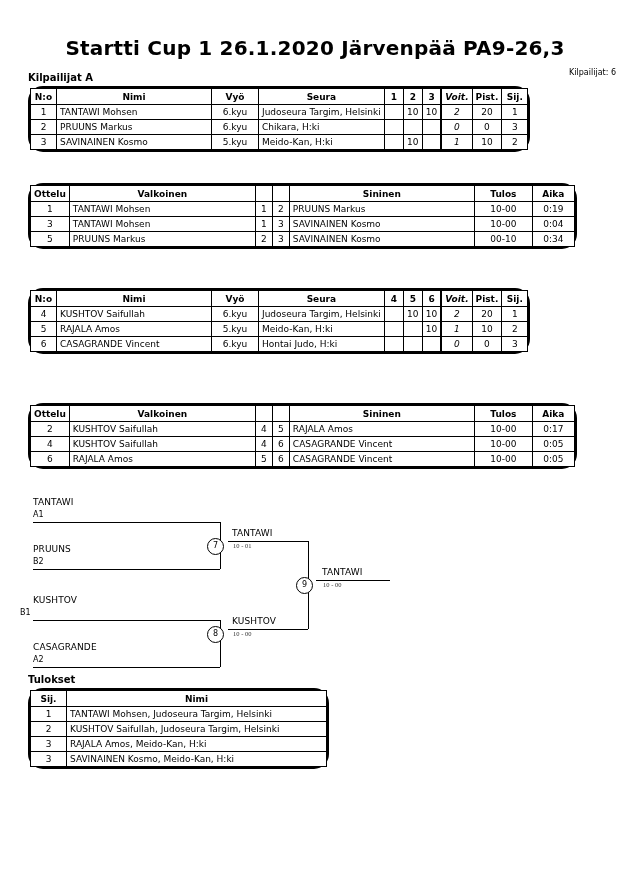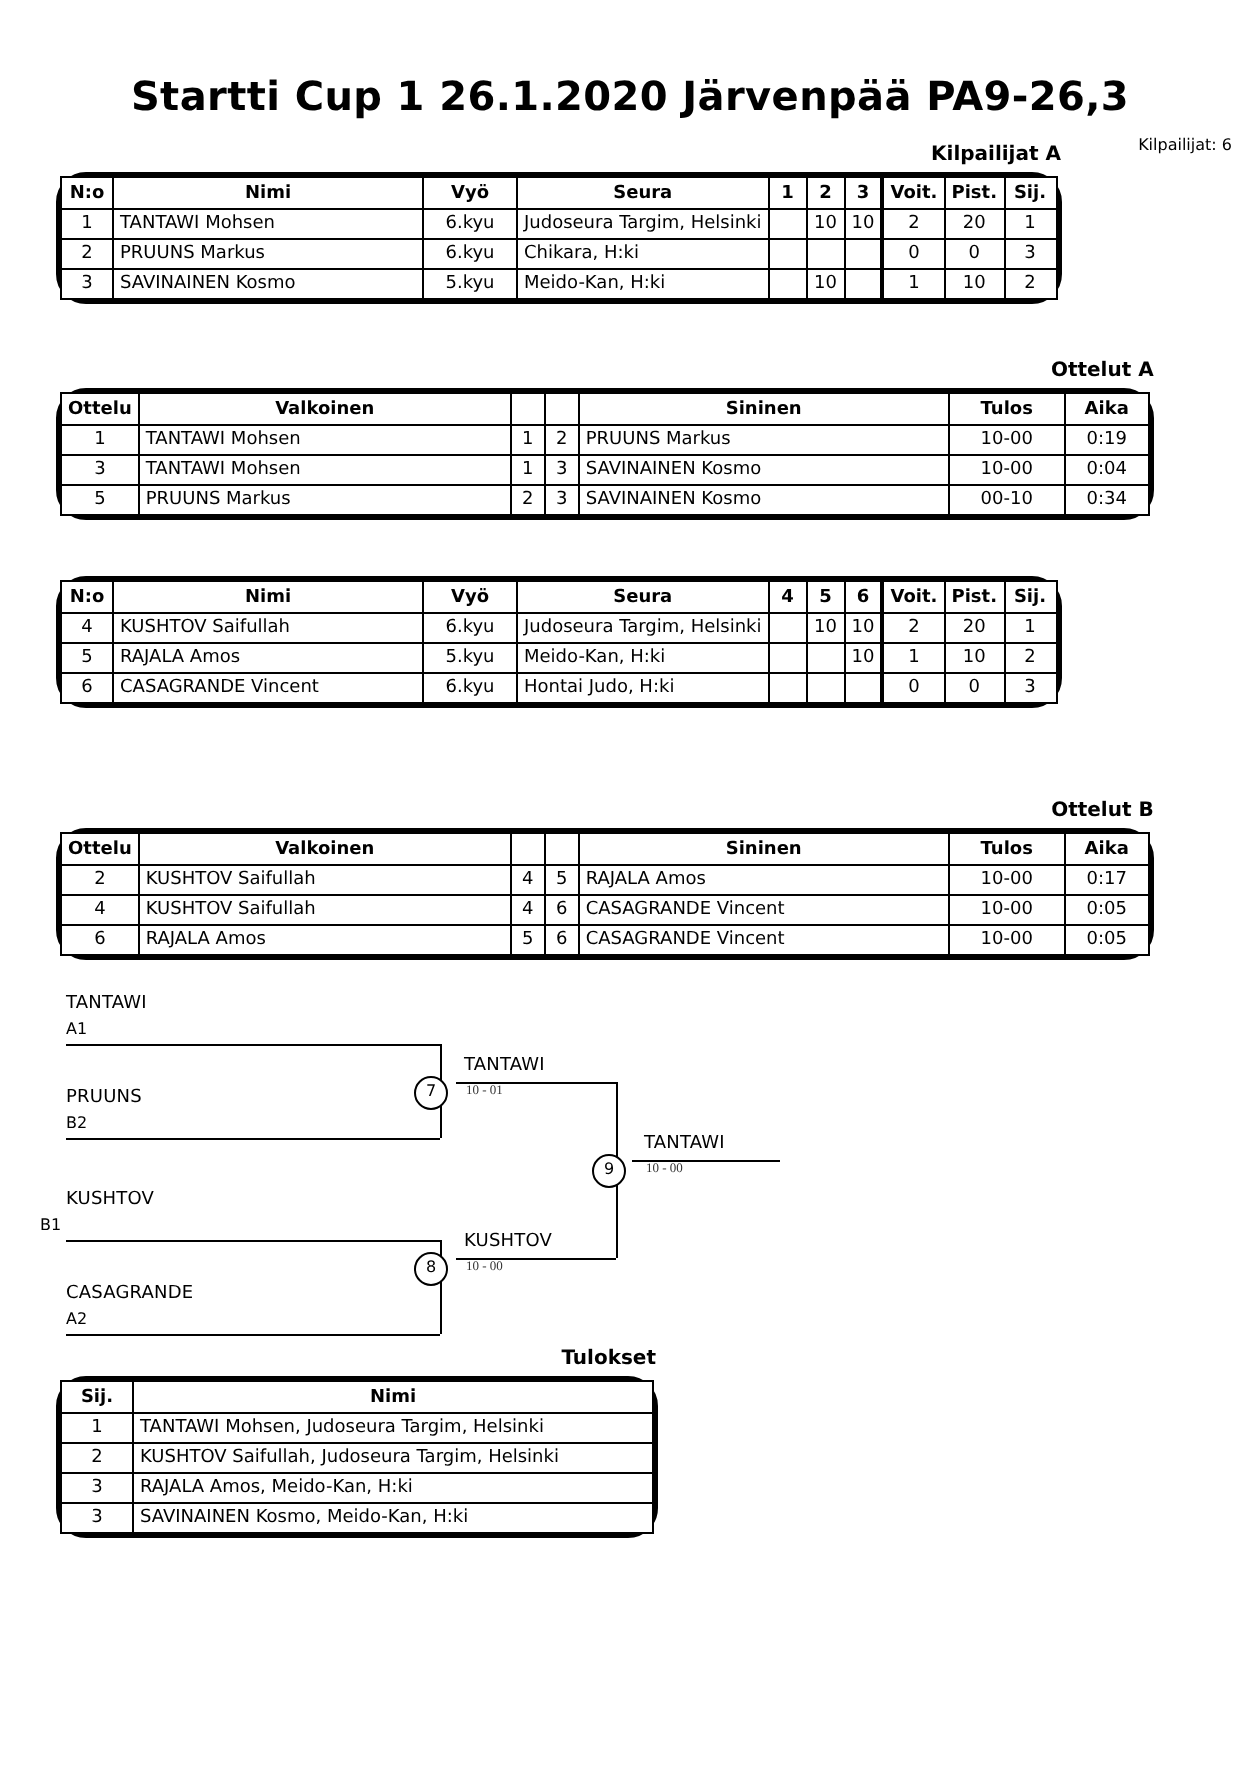--- a/index.html
+++ b/index.html
@@ -20,21 +20,21 @@
     font-size:20px;font-weight:bold;
     letter-spacing:0.2px;
   }
   .count{
     position:absolute;right:14px;top:68px;
     font-size:8px;font-weight:normal;
     text-align:right;
   }
 
   .sect-title{
-    text-align:right;
+    text-align:left;
     font-size:10px;
     font-weight:bold;
     margin:0;
     padding:0;
   }
 
   
   table.grid{
     border-collapse:collapse;
     font-size:9px;
@@ -58,21 +58,21 @@
   }
   .outer{
     border:2px solid #000;
     display:inline-block;
     background:#fff;
   }
   .c{text-align:center;}
   .l{text-align:left;}
 
   
-  .sep-left{border-left:2px solid #000 !important;}
+  .sep-left{border-left:2px solid #000 !important;font-style:italic;}
 
   
   #block-kilpA{position:absolute;left:28px;top:72px;}
   #block-ottA {position:absolute;left:28px;top:180px;}
   #block-kilpB{position:absolute;left:28px;top:285px;}
   #block-ottB {position:absolute;left:28px;top:400px;}
   #block-tulokset{position:absolute;left:28px;top:674px;}
 
   .tbl-wrap{margin-top:3px;border-radius:15px;}
 
@@ -185,21 +185,20 @@
           <td class="c sep-left">1</td>
           <td class="c">10</td>
           <td class="c">2</td>
         </tr>
       </tbody>
         </table>
     </div>
   </div>
 
   <div id="block-ottA">
-    <div class="sect-title">Ottelut A</div>
     <div class="tbl-wrap outer">
       <table class="grid">
         <colgroup>
           <col style="width:38px">
             <col style="width:186px">
             <col style="width:17px">
             <col style="width:17px">
           <col style="width:185px">
             <col style="width:58px">
             <col style="width:42px">
@@ -309,21 +308,20 @@
           <td class="c sep-left">0</td>
           <td class="c">0</td>
           <td class="c">3</td>
         </tr>
       </tbody>
         </table>
     </div>
   </div>
 
   <div id="block-ottB">
-    <div class="sect-title">Ottelut B</div>
     <div class="tbl-wrap outer">
       <table class="grid">
         <colgroup>
           <col style="width:38px">
             <col style="width:186px">
             <col style="width:17px">
             <col style="width:17px">
           <col style="width:185px">
             <col style="width:58px">
             <col style="width:42px">

